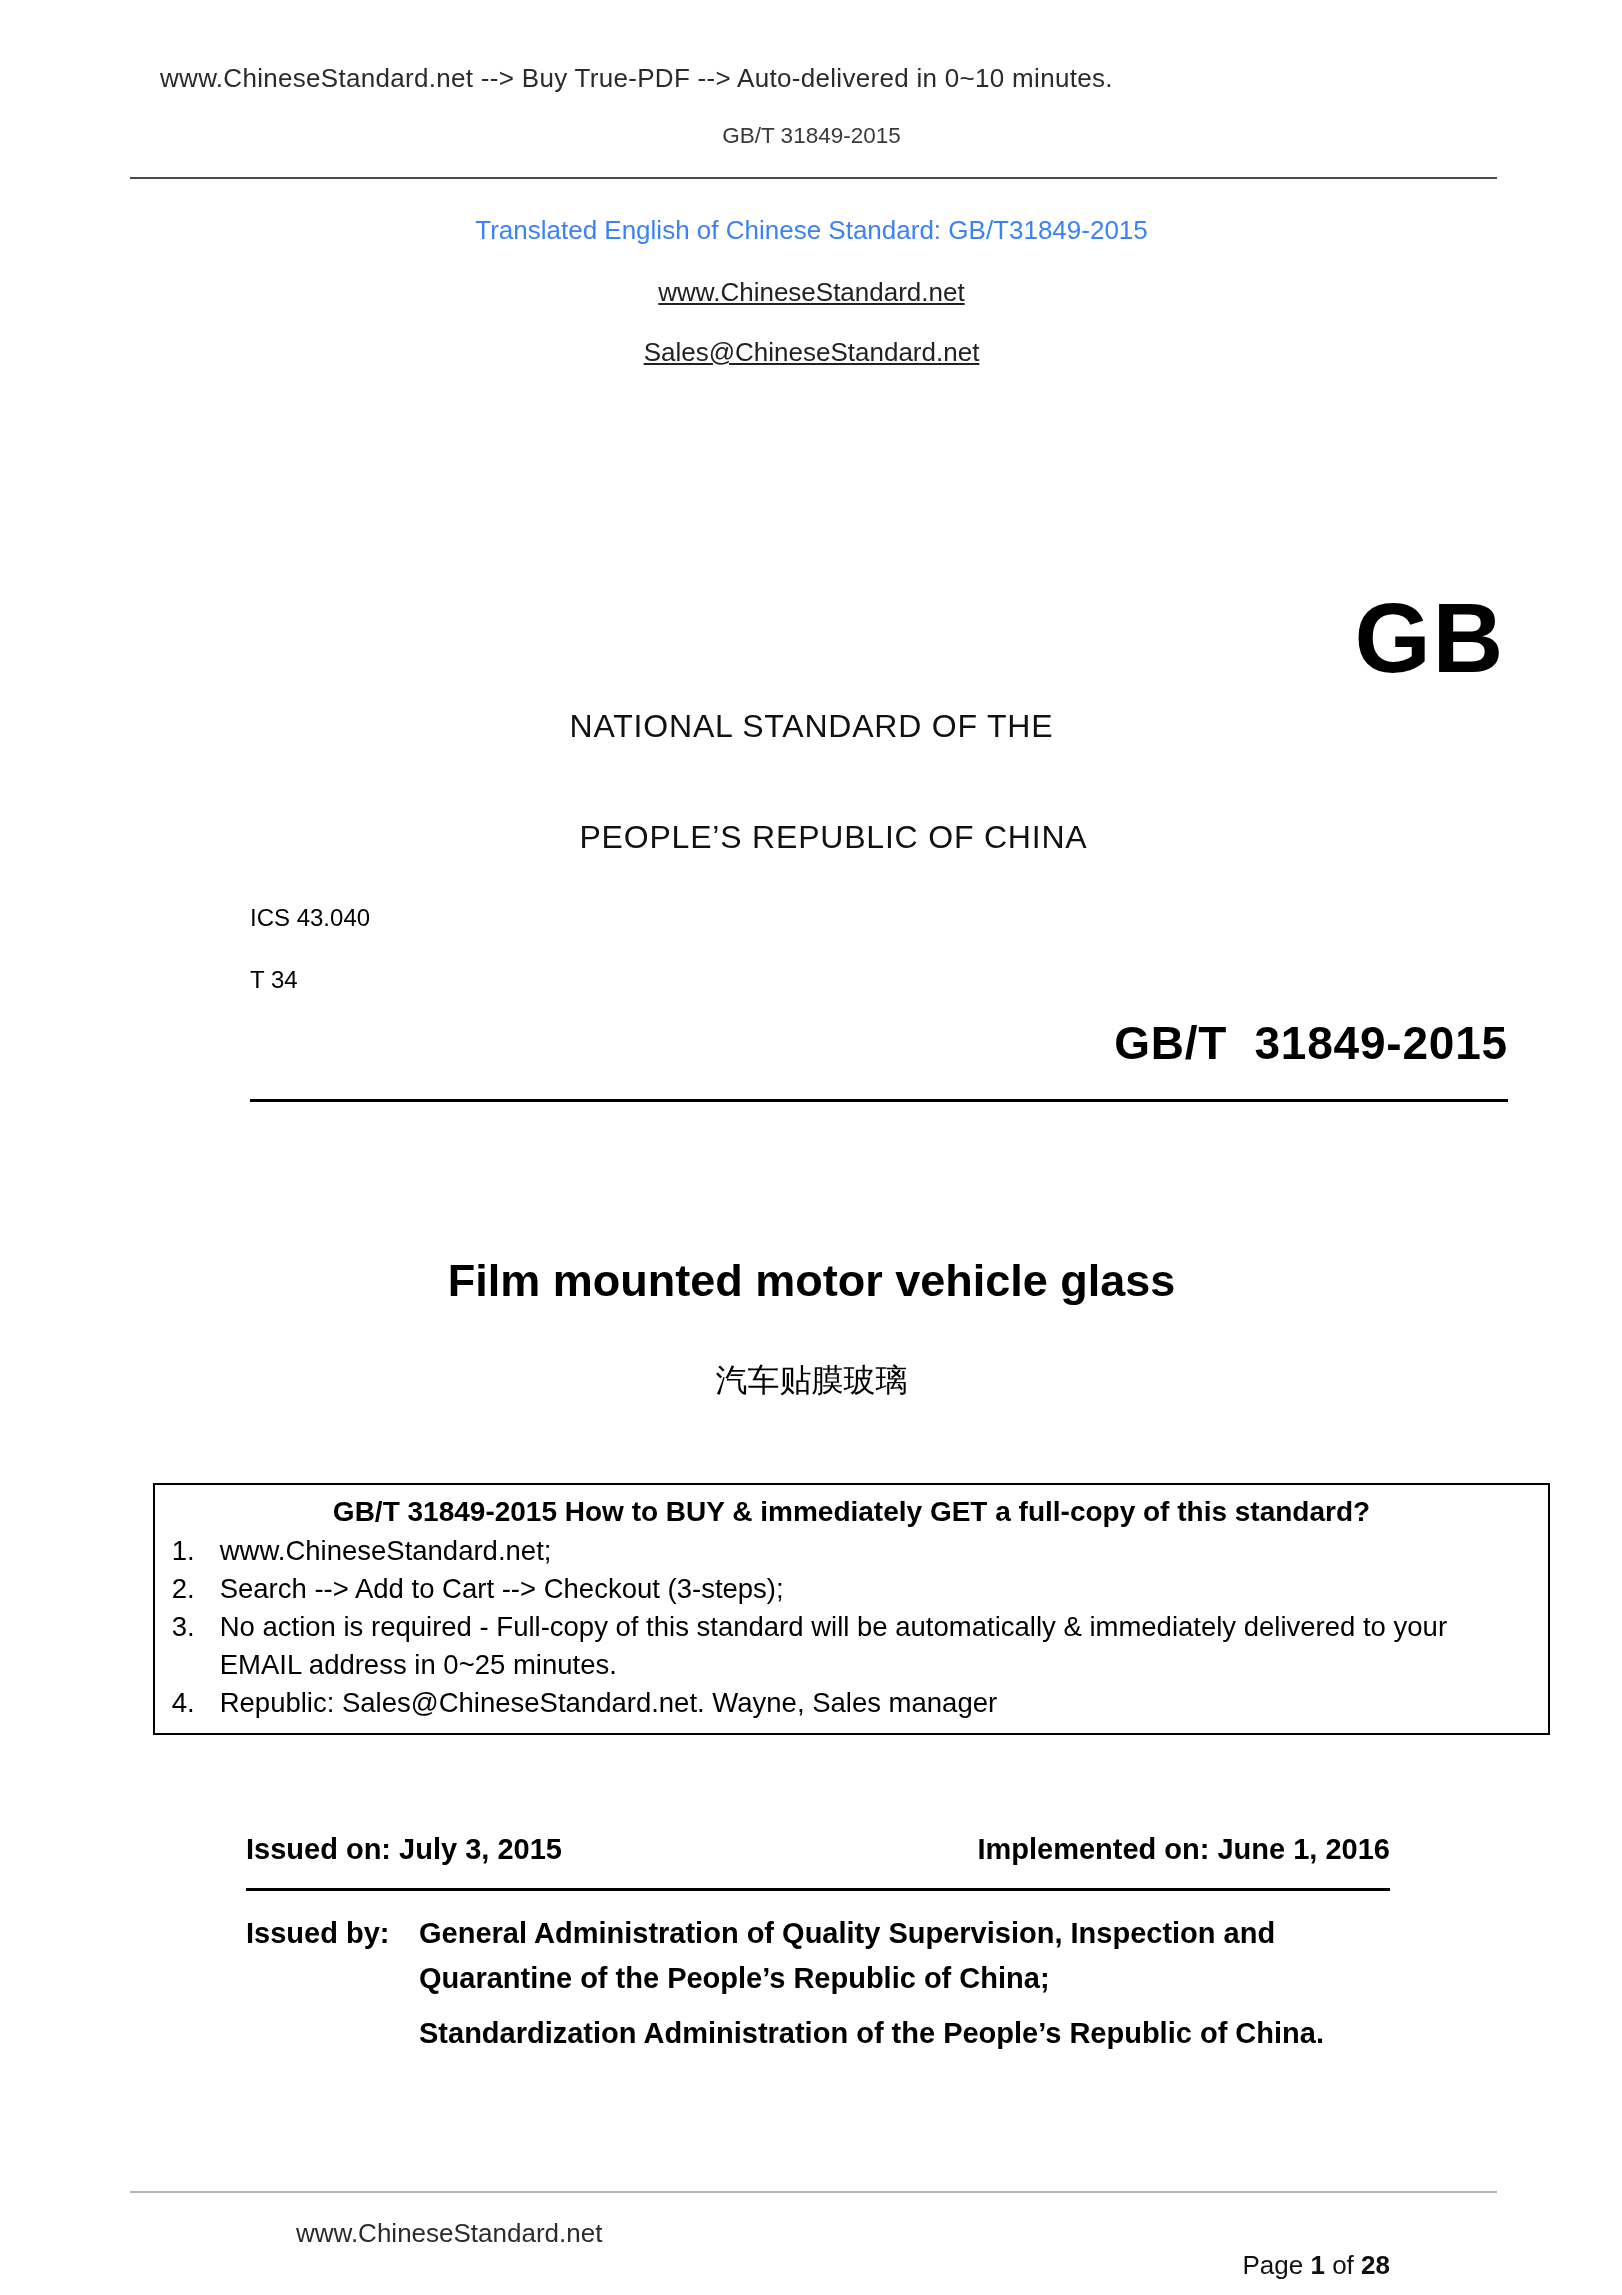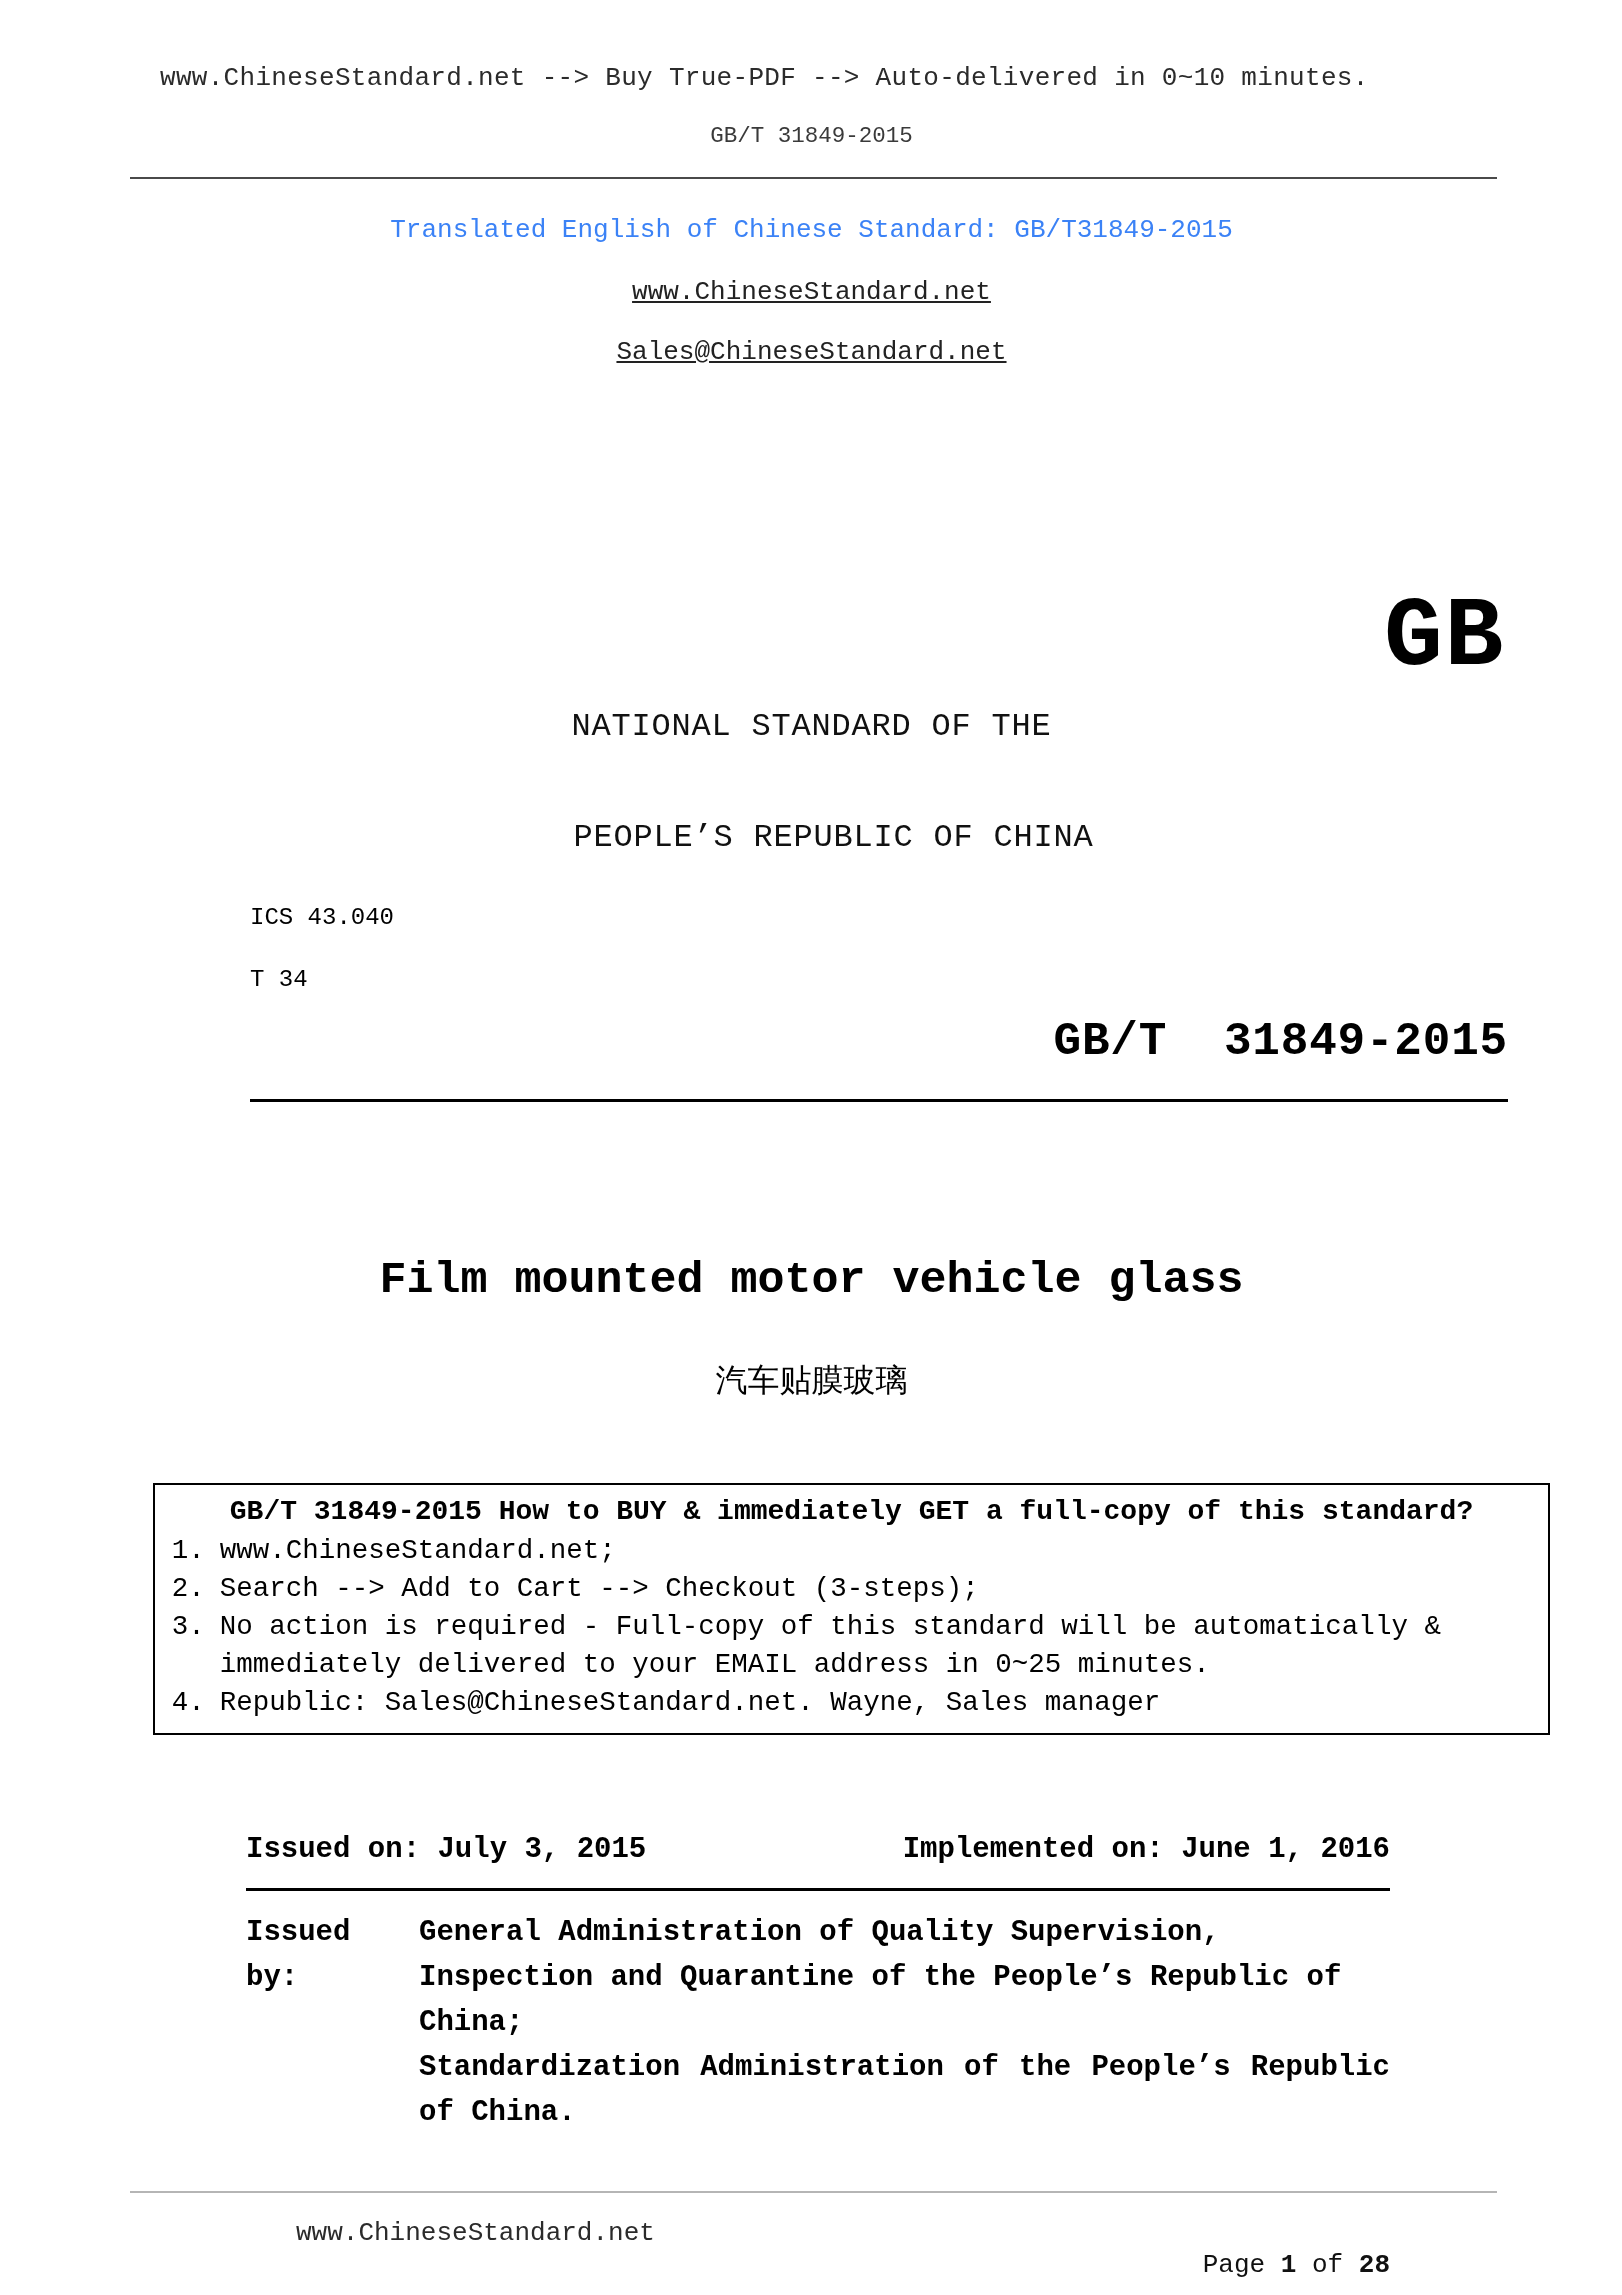--- a/index.html
+++ b/index.html
@@ -5,21 +5,21 @@
   html, body {
     margin: 0;
     padding: 0;
     background: #ffffff;
   }
   .page {
     position: relative;
     width: 1623px;
     height: 2295px;
     background: #ffffff;
-    font-family: Liberation Mono, monospace;
+    font-family: Liberation Sans, sans-serif;
     color: #000000;
     overflow: hidden;
   }
 
   
   .hdr-banner {
     position: absolute;
     top: 63px;
     left: 160px;
     font-size: 26px;
@@ -197,20 +197,21 @@
     line-height: 1.55;
   }
   .issued-by .label {
     flex: none;
     width: 173px;
   }
   .issued-by .body {
     flex: 1;
   }
   .issuer-2 {
+    margin-top: 10px;
     text-align: justify;
     text-align-last: left;
   }
 
   
   .footer-rule {
     position: absolute;
     top: 2191px;
     left: 130px;
     width: 1367px;

